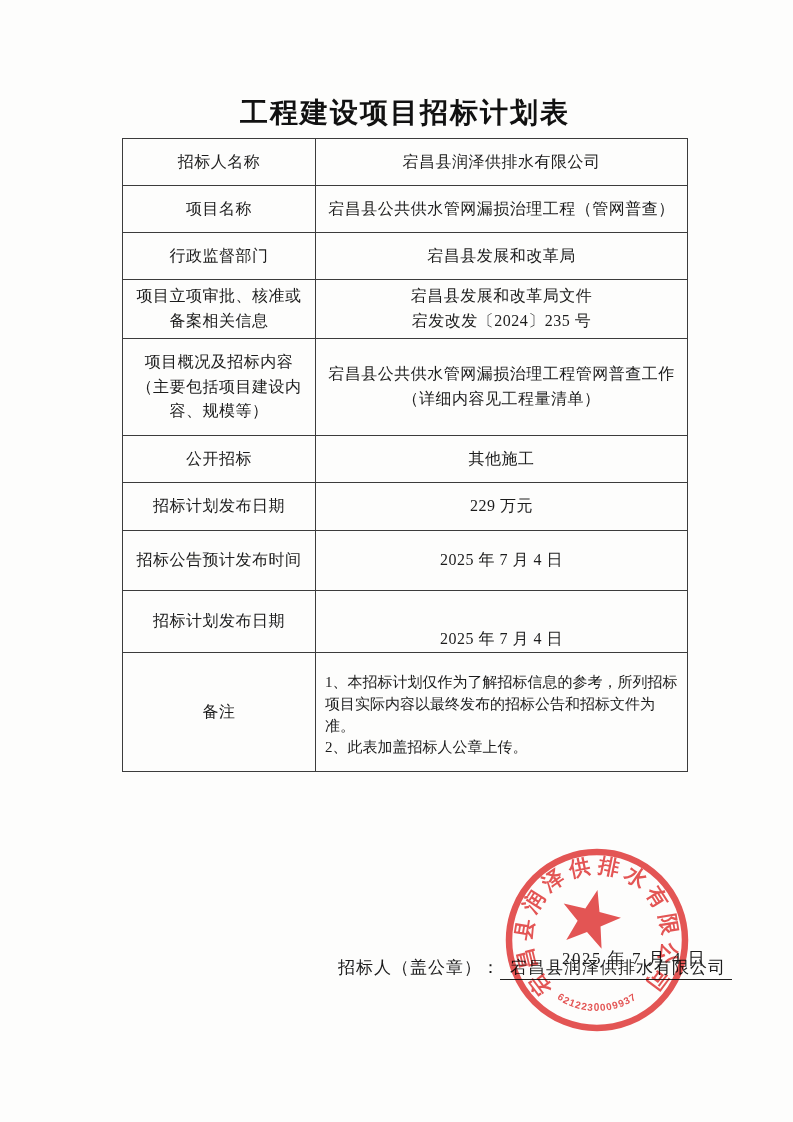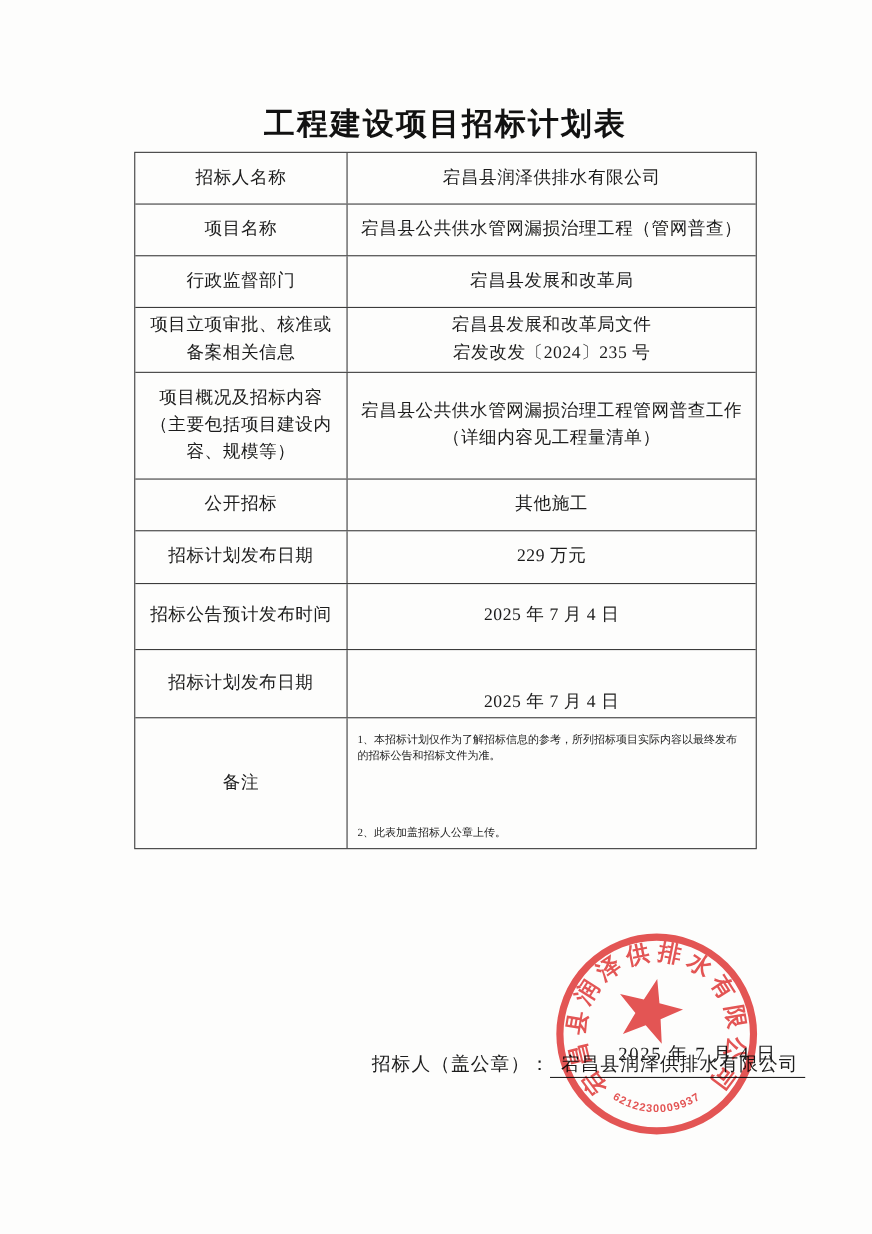--- a/index.html
+++ b/index.html
@@ -59,25 +59,25 @@
   .tvalue{
     flex:1;
     padding:2px 6px;
     letter-spacing:0.5px;
   }
   .tvalue.offset-down{
     justify-content:flex-start;
     padding-top:36px;
   }
   .tvalue.remarks{
-    justify-content:space-between;
+    justify-content:center;
     align-items:flex-start;
     text-align:left;
     padding:13px 8px 6px 9px;
-    font-size:10px;
+    font-size:15px;
     line-height:1.45;
     letter-spacing:0;
   }
   .sign-line{
     position:absolute;
     left:338px;top:956px;
     font-size:17px;
     letter-spacing:1px;
     white-space:nowrap;
   }

